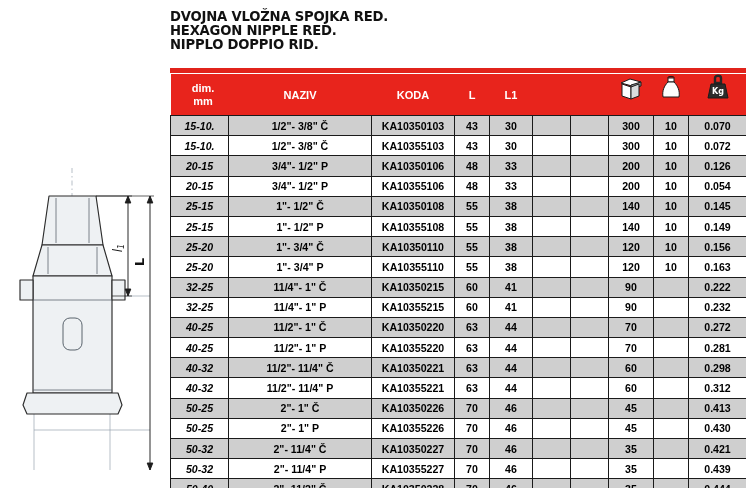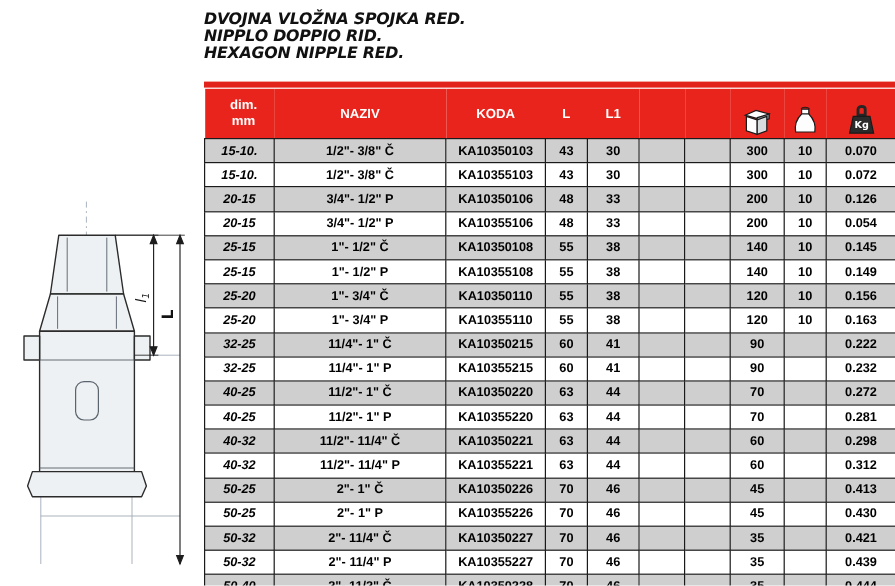--- a/index.html
+++ b/index.html
@@ -32,21 +32,20 @@
     width: 581px;
     height: 488px;
   }
 
   
   #titles {
     position: absolute;
     left: 5px;
     top: 10px;
     width: 576px;
-    font-style: italic;
   }
   .title-line {
     font-family: "DejaVu Sans", sans-serif;
     font-weight: bold;
     font-size: 13.2px;
     letter-spacing: -0.2px;
     line-height: 14.2px;
     color: #111111;
     white-space: nowrap;
   }
@@ -121,21 +120,21 @@
   col.w-l1    { width: 43px; }
   col.w-e1    { width: 38px; }
   col.w-e2    { width: 38px; }
   col.w-box   { width: 45px; }
   col.w-bag   { width: 35px; }
   col.w-kg    { width: 58px; }
 
   
   .hdr-icon-wrap {
     display: flex;
-    align-items: flex-end;
+    align-items: flex-start;
     justify-content: center;
     height: 41px;
   }
 
   
   #drawing-svg { display: block; }
 </style>
 </head>
 <body>
 
@@ -195,22 +194,22 @@
       <text x="122" y="248" font-size="12" font-style="italic" transform="rotate(-90 122 248)" text-anchor="middle">l<tspan font-size="8" dy="2">1</tspan></text>
       <text x="144" y="262" font-size="13" font-weight="bold" transform="rotate(-90 144 262)" text-anchor="middle">L</text>
     </g>
   </svg>
 </div>
 
 <div id="content">
 
   <div id="titles">
     <div class="title-line">DVOJNA VLOŽNA SPOJKA RED.</div>
+    <div class="title-line">HEXAGON NIPPLE RED.</div>
     <div class="title-line">NIPPLO DOPPIO RID.</div>
-    <div class="title-line">HEXAGON NIPPLE RED.</div>
   </div>
 
   <div id="title-rule"></div>
 
   <table id="spec-table">
     <colgroup>
       <col class="w-dim">
         <col class="w-naziv">
         <col class="w-koda">
       <col class="w-l">

